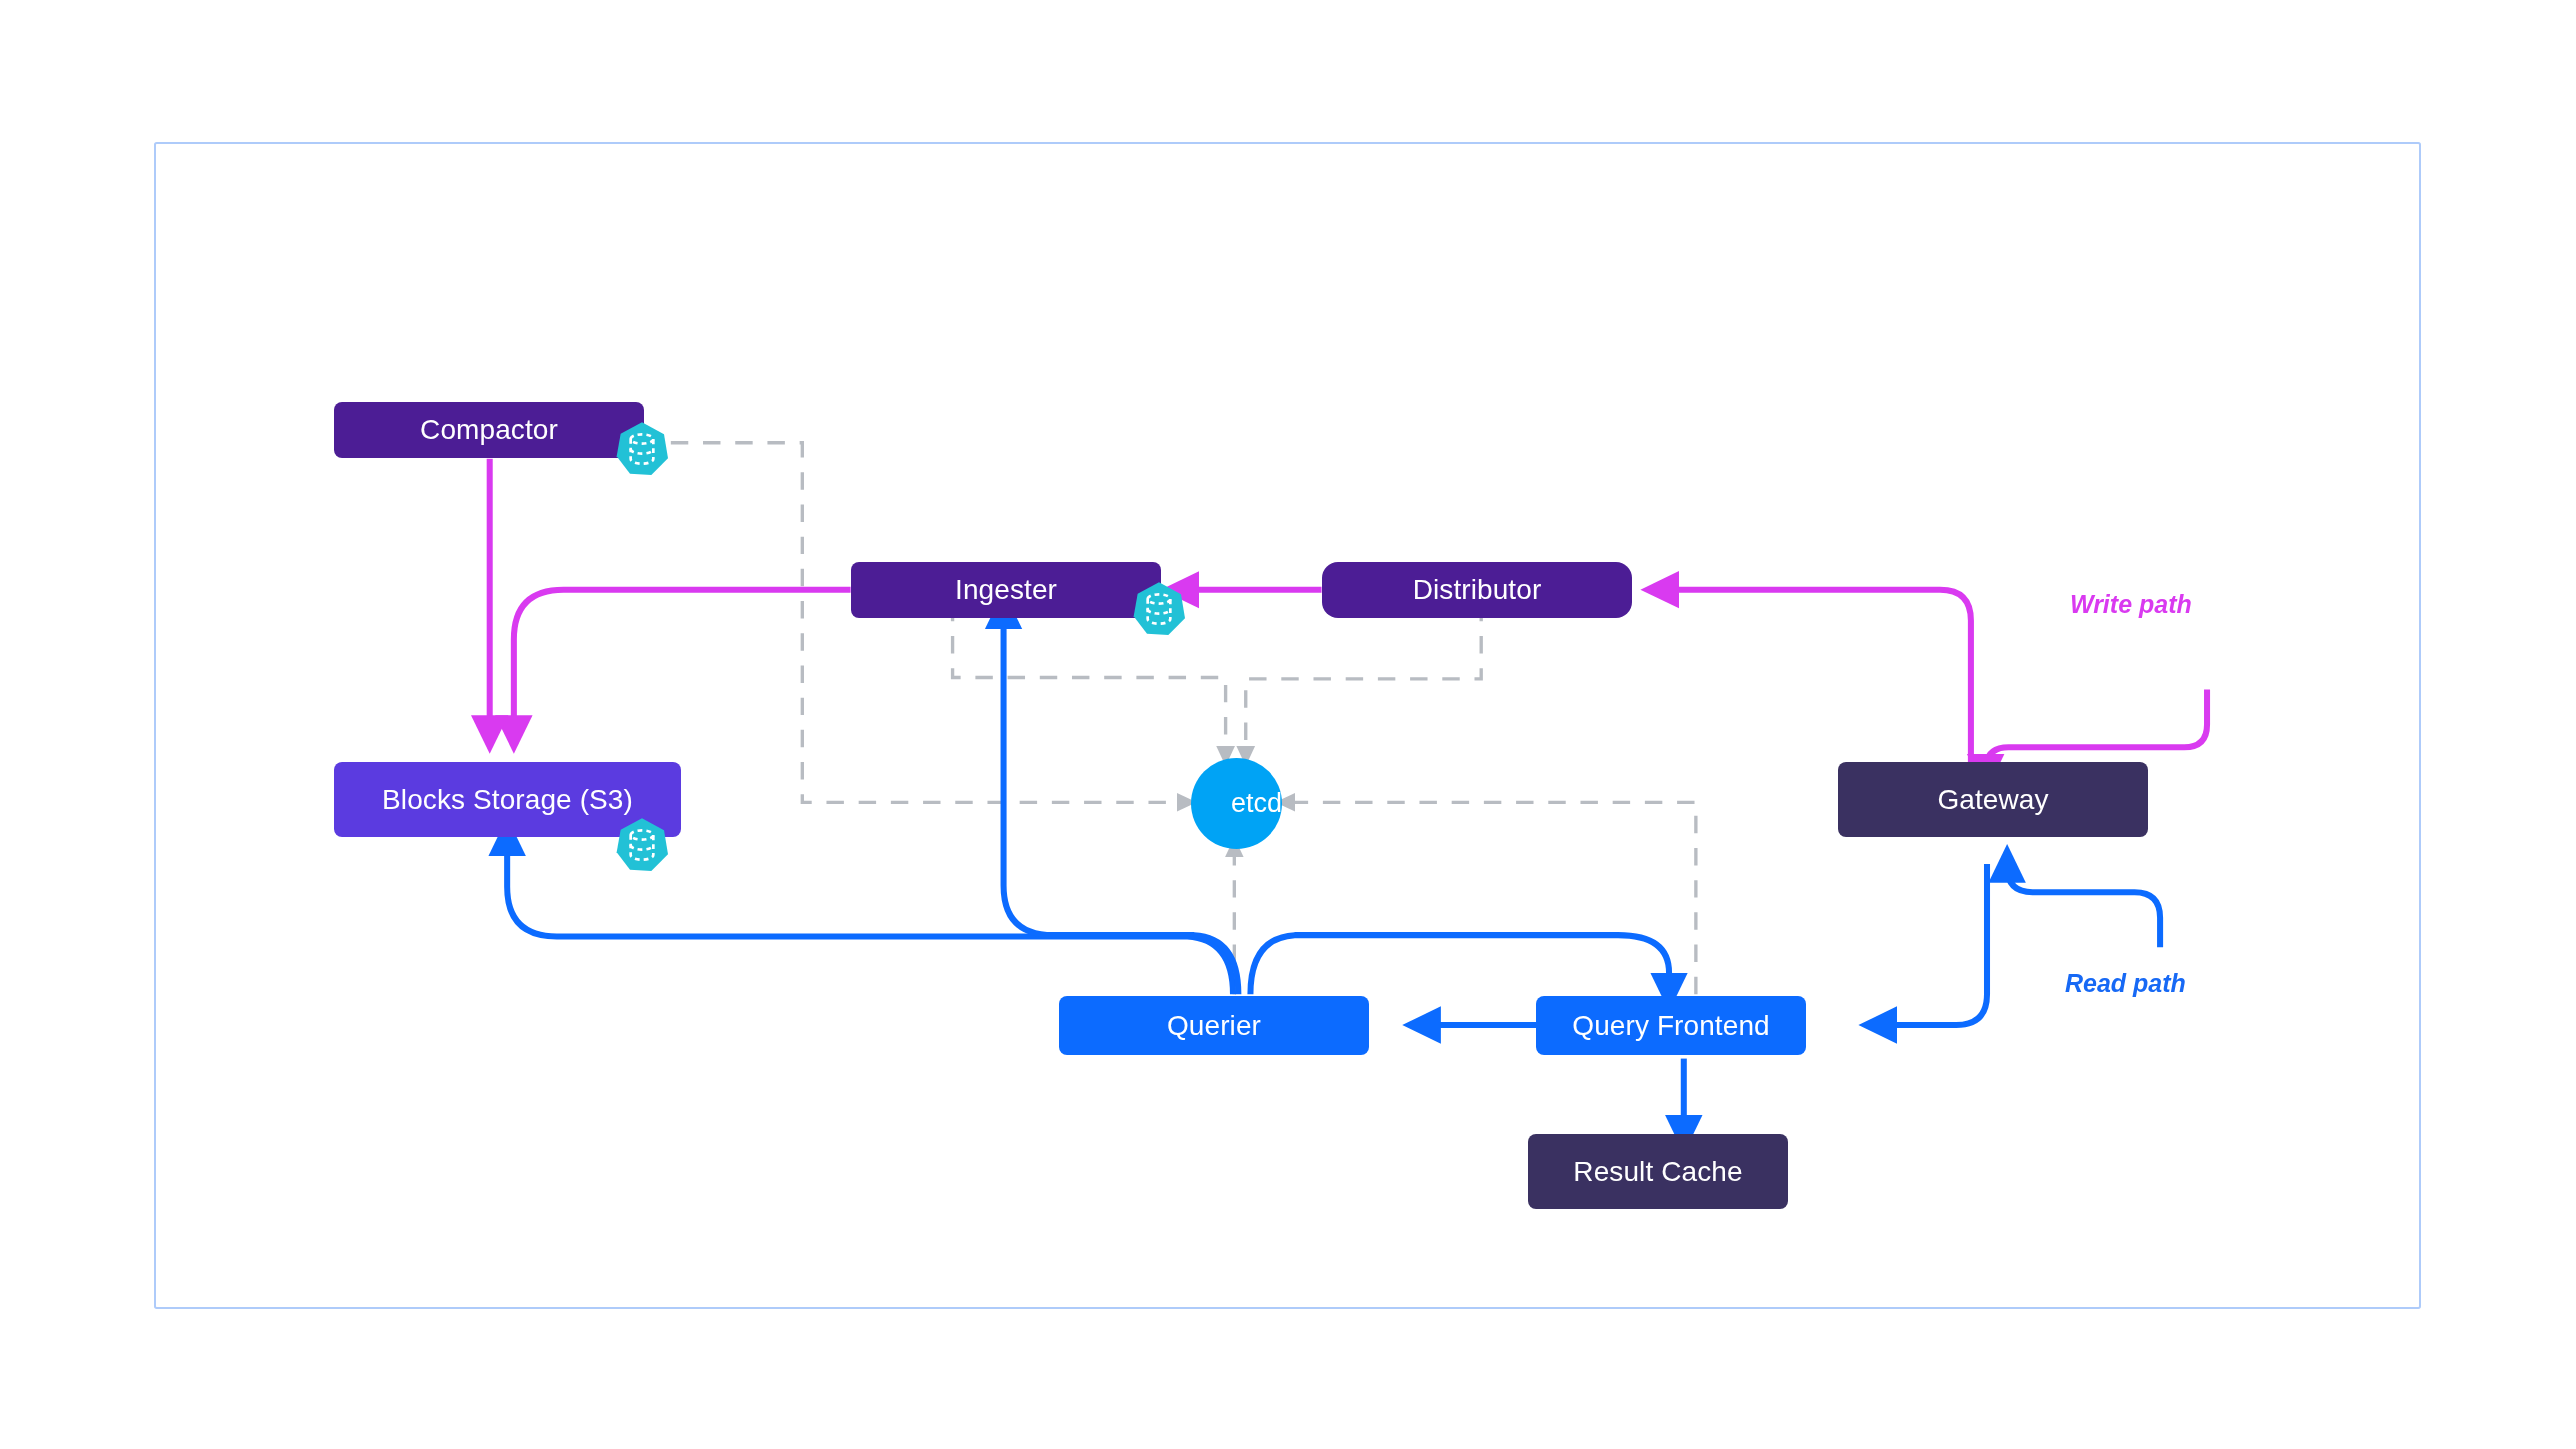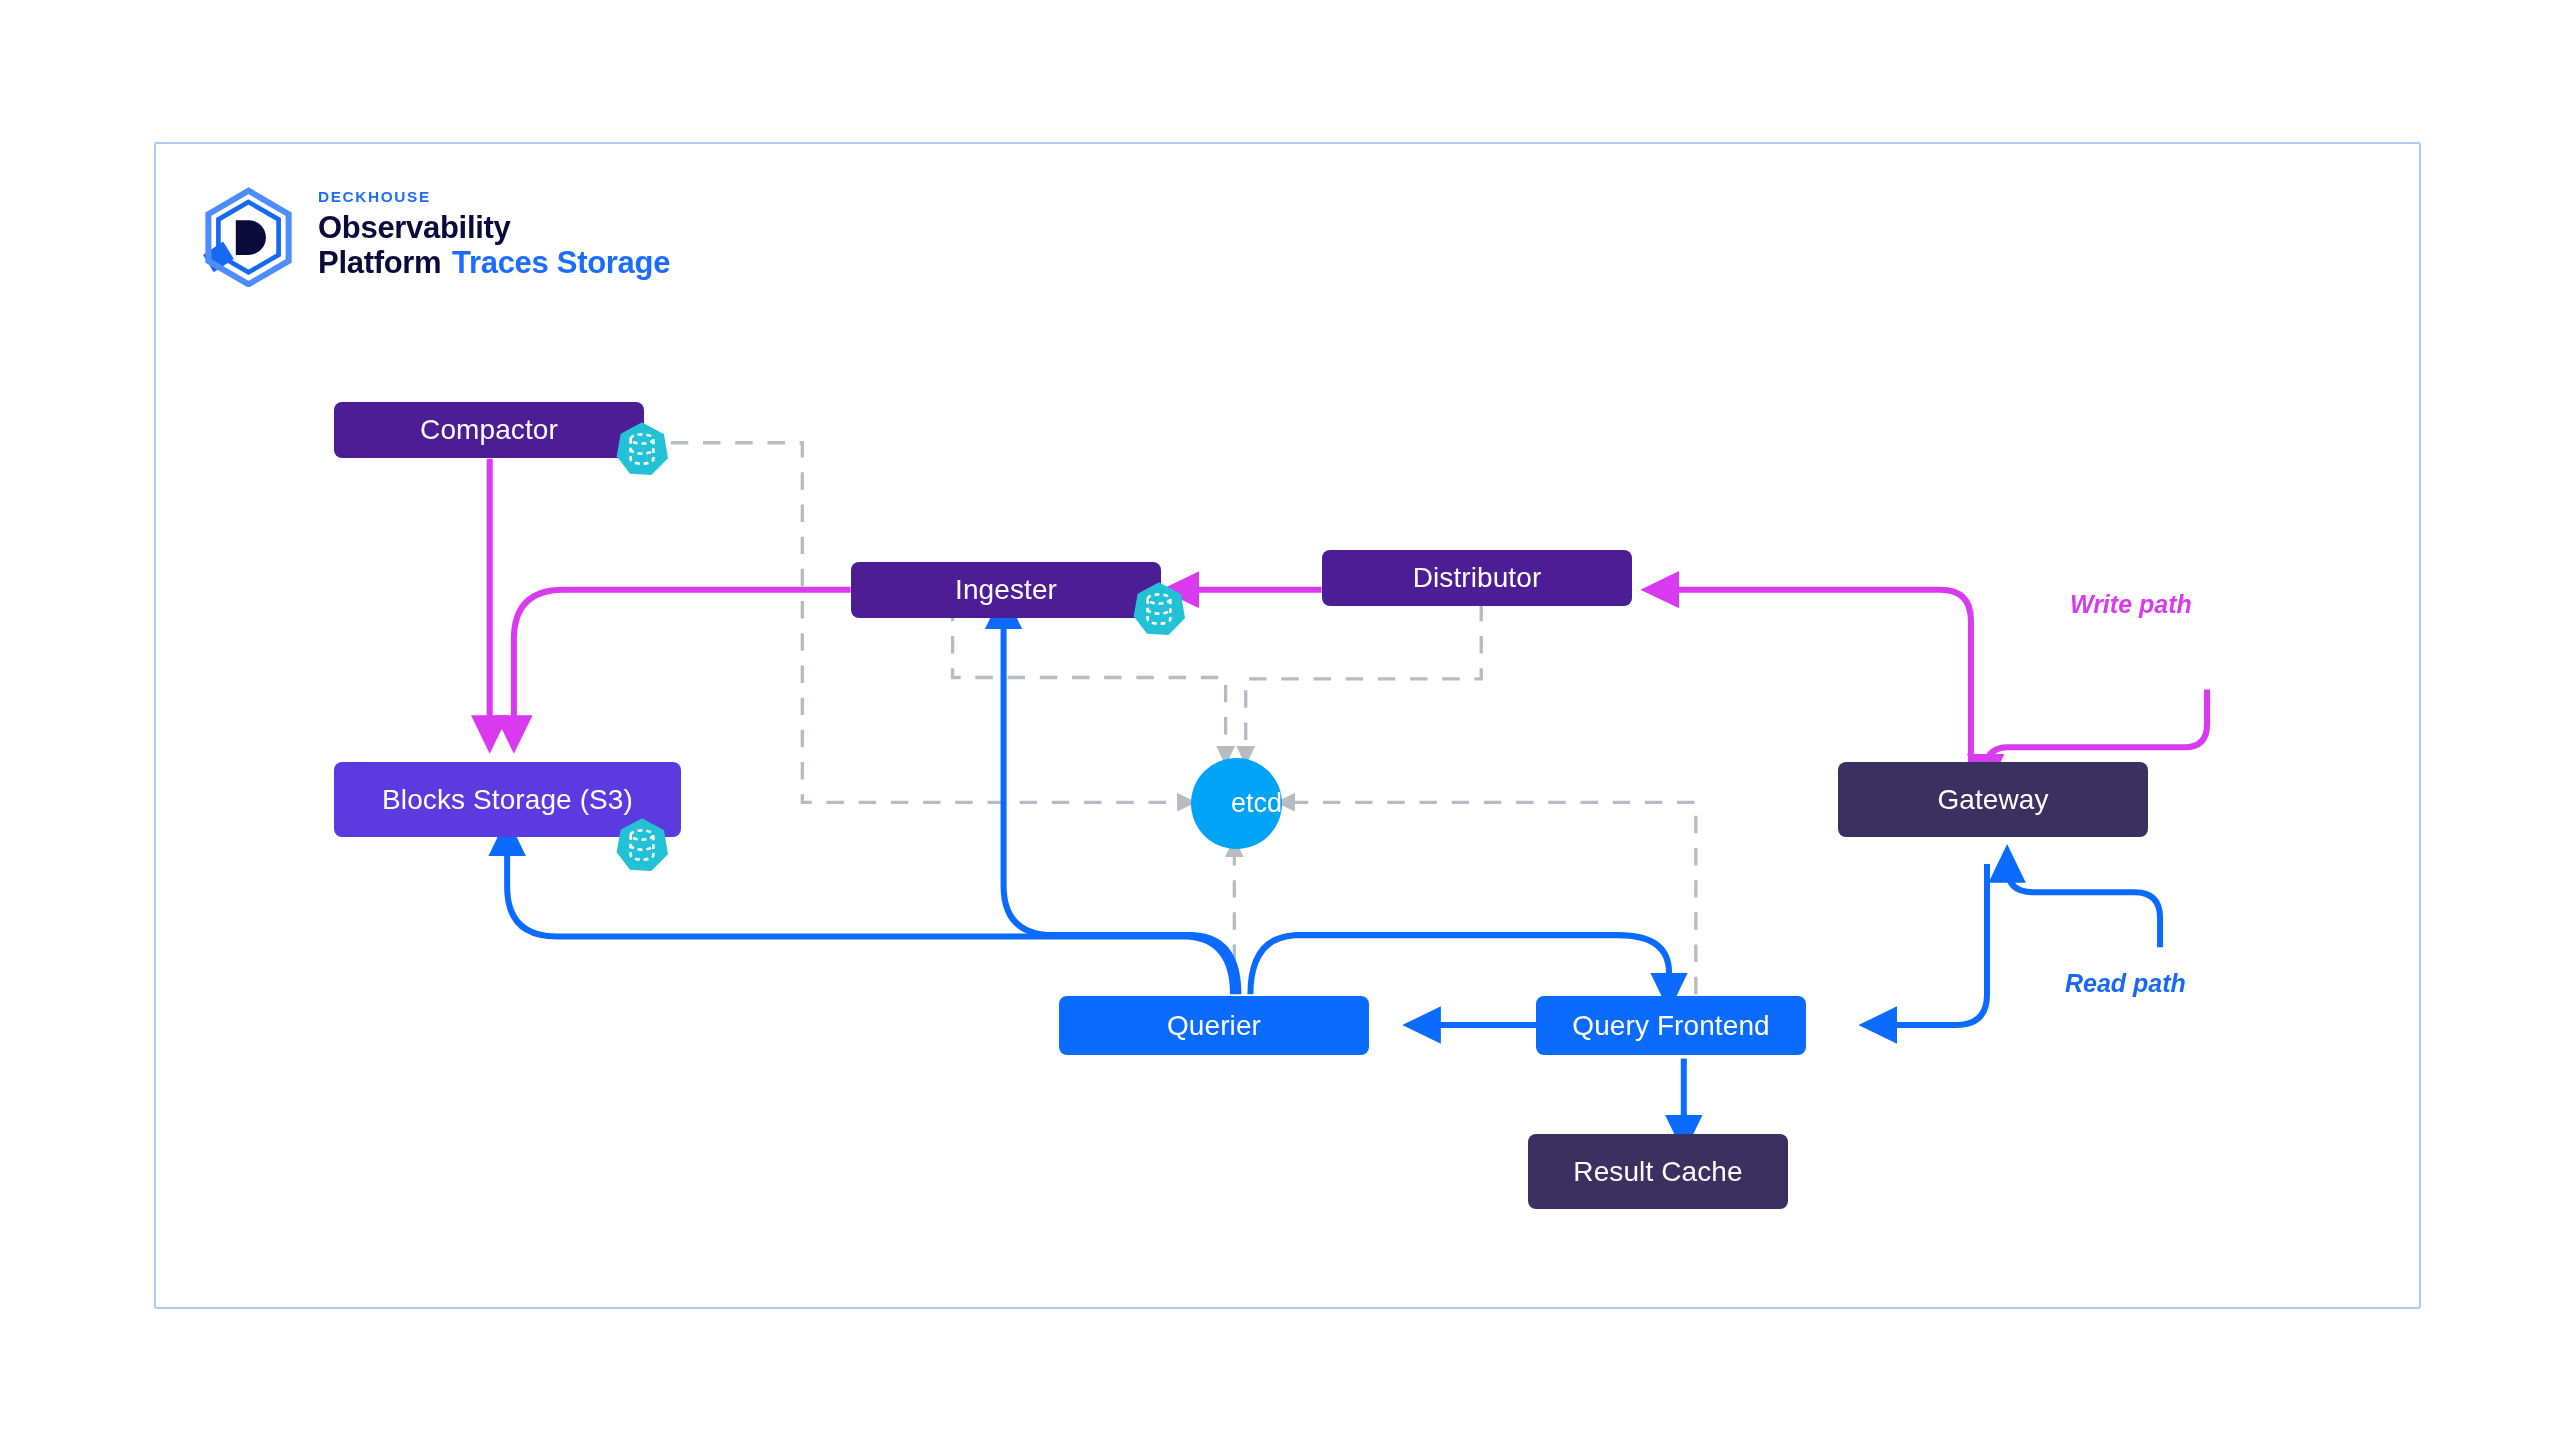--- a/index.html
+++ b/index.html
@@ -55,38 +55,20 @@
   .path-label.write{color:#D93AF0;}
   .path-label.read{color:#1769F5;}
 </style>
 </head>
 <body>
 
 <div id="root">
 
   <div class="frame"></div>
 
-  <div class="logo-wrap">
-    <div class="logo-mark">
-      <svg viewBox="0 0 160 160" width="107" height="107" aria-hidden="true">
-        <path d="M18 112 L48 92 L64 118 L34 138 Z" fill="#1769F5"></path>
-        <path d="M86 16 L146 51 L146 121 L86 156 L26 121 L26 51 Z" fill="none" stroke="#4D8DFF" stroke-width="9"></path>
-        <path d="M86 33 L131 59 L131 112 L86 138 L41 112 L41 59 Z" fill="none" stroke="#1769F5" stroke-width="7"></path>
-        <path d="M67 60 L86 60 A26 26 0 0 1 86 112 L67 112 Z" fill="#0B0B3B"></path>
-      </svg>
-    </div>
-    <div class="logo-text">
-      <div class="logo-kicker">DECKHOUSE</div>
-      <div class="logo-line">Observability</div>
-      <div class="logo-line2">
-        <span class="logo-line">Platform</span>
-        <span class="logo-line logo-accent">Traces Storage</span>
-      </div>
-    </div>
-  </div>
 
   <svg id="wires" viewBox="0 0 3840 2160">
     <defs>
       <marker id="ah-mag" markerWidth="7" markerHeight="7" refX="3.1" refY="3.5" orient="auto" markerUnits="strokeWidth">
         <path d="M0,0.4 L6.4,3.5 L0,6.6 Z" fill="#D93AF0"></path>
       </marker>
       <marker id="ah-blue" markerWidth="7" markerHeight="7" refX="3.1" refY="3.5" orient="auto" markerUnits="strokeWidth">
         <path d="M0,0.4 L6.4,3.5 L0,6.6 Z" fill="#0C6BFF"></path>
       </marker>
       <marker id="ah-grey" markerWidth="7" markerHeight="7" refX="3.2" refY="3.5" orient="auto" markerUnits="strokeWidth">
@@ -149,21 +131,21 @@
   </div>
   <div class="badge" style="left:1131px;top:581px;">
     <svg viewBox="0 0 84 84" width="56" height="56" aria-hidden="true">
       <path d="M42 2 L75 20 L81 56 L56 81 L24 79 L4 53 L10 19 Z" fill="#22C1D6"></path>
       <ellipse cx="42" cy="27" rx="17" ry="7" fill="none" stroke="#fff" stroke-width="4" stroke-dasharray="7 6"></ellipse>
       <path d="M25 27 L25 57 A17 7 0 0 0 59 57 L59 27" fill="none" stroke="#fff" stroke-width="4" stroke-dasharray="7 6"></path>
       <path d="M25 42 A17 7 0 0 0 59 42" fill="none" stroke="#fff" stroke-width="4" stroke-dasharray="7 6"></path>
     </svg>
   </div>
 
-  <div class="node magenta" style="left:1322px;top:550px;width:310px;height:56px;">
+  <div class="node magenta" style="left:1322px;top:562px;width:310px;height:56px;border-radius:16px;">
     <span>Distributor</span>
   </div>
 
   <div class="node indigo" style="left:334px;top:762px;width:347px;height:75px;">
     <span>Blocks Storage (S3)</span>
   </div>
   <div class="badge" style="left:614px;top:817px;">
     <svg viewBox="0 0 84 84" width="56" height="56" aria-hidden="true">
       <path d="M42 2 L75 20 L81 56 L56 81 L24 79 L4 53 L10 19 Z" fill="#22C1D6"></path>
       <ellipse cx="42" cy="27" rx="17" ry="7" fill="none" stroke="#fff" stroke-width="4" stroke-dasharray="7 6"></ellipse>

